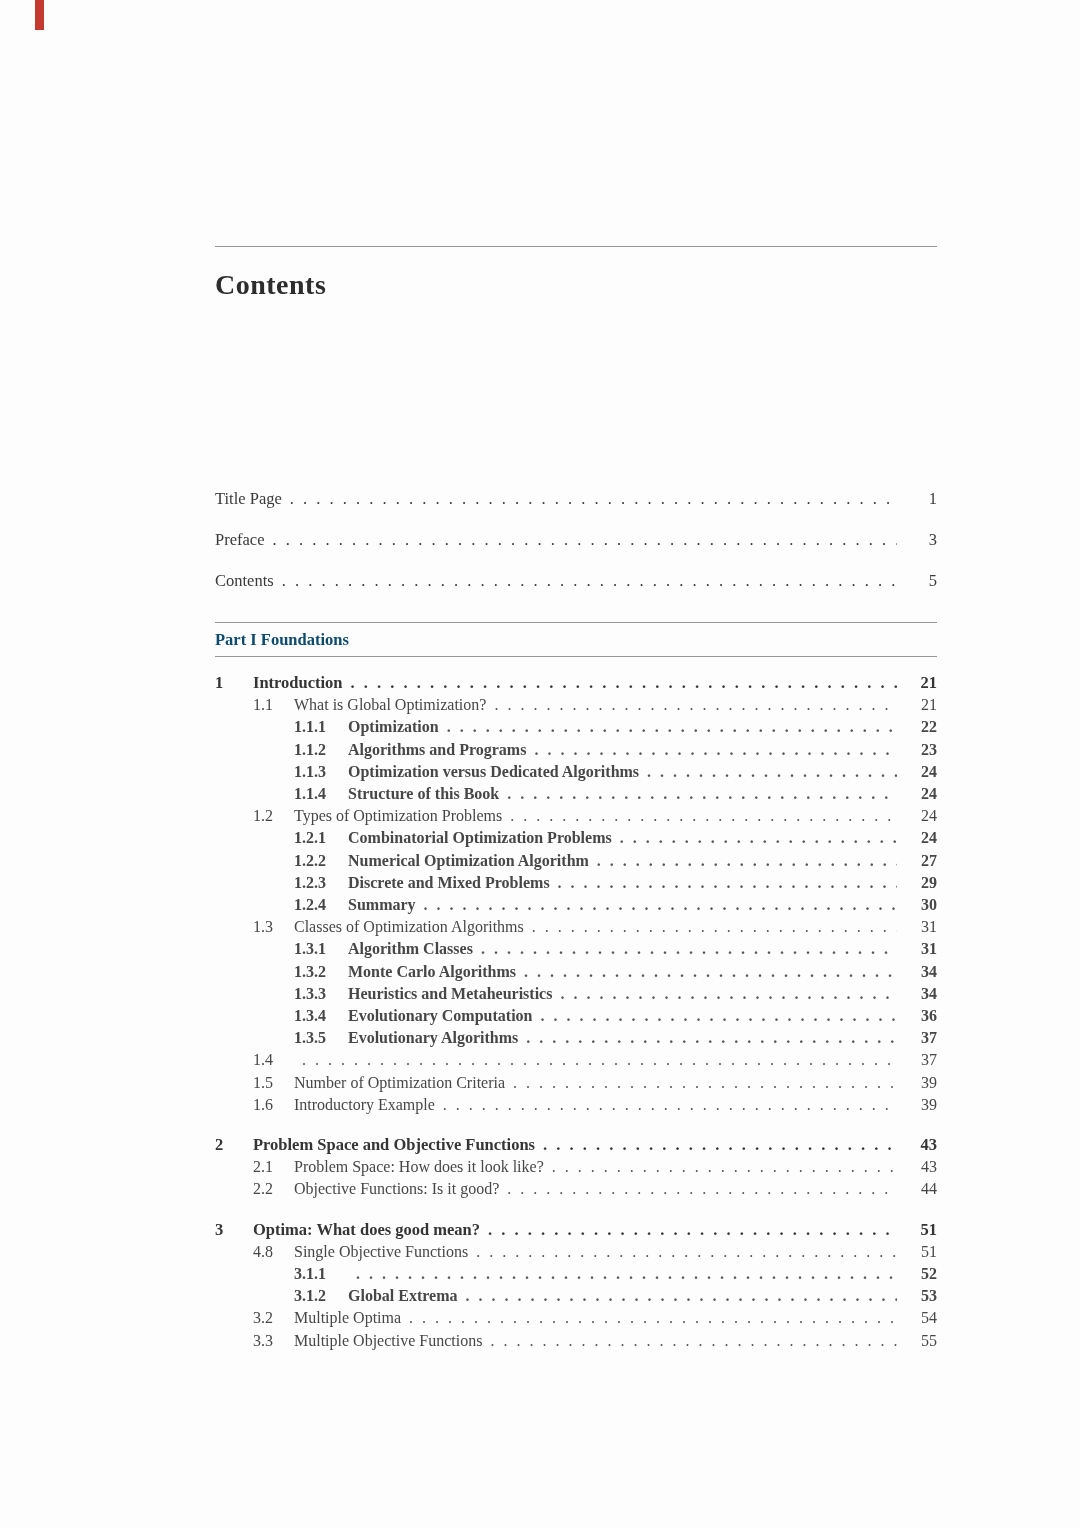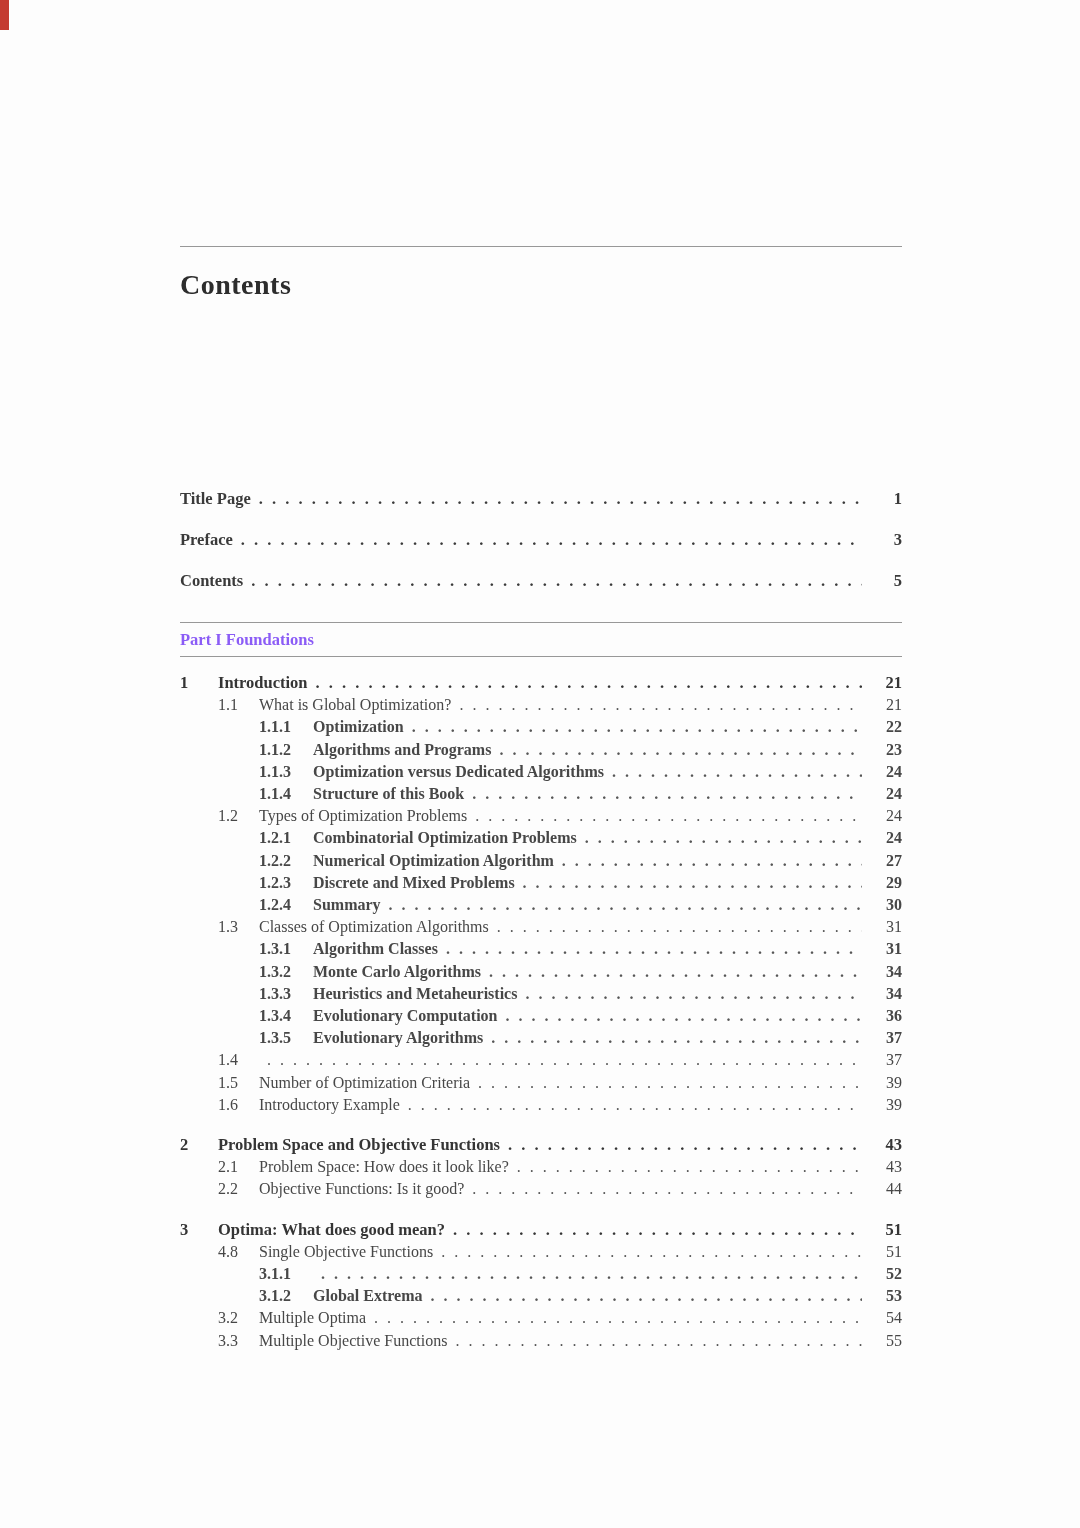--- a/index.html
+++ b/index.html
@@ -5,21 +5,21 @@
     html, body { margin: 0; padding: 0; }
     body {
       width: 1080px;
       height: 1528px;
       background: #fdfdfd;
       font-family: "Liberation Serif", "DejaVu Serif", serif;
       color: #3f3f3f;
       position: relative;
       overflow: hidden;
     }
-    .page { position: absolute; inset: 0; background: #fdfdfd; }
+    .page { position: absolute; inset: 0; background: #fdfdfd; margin-left: 35px; }
 
     .corner-artifact {
       position: absolute; left: 0; top: 0;
       width: 9px; height: 30px;
       background: #c43a30;
     }
 
     .rule-top {
       position: absolute; top: 246px; left: 180px; width: 722px;
       border: none; border-top: 1.5px solid #989898; margin: 0;
@@ -31,31 +31,31 @@
       letter-spacing: 0.5px;
     }
 
     .frontmatter {
       position: absolute; top: 488px; left: 180px; width: 722px;
       font-size: 16.5px;
     }
     .fm-row {
       display: flex; align-items: baseline;
       line-height: 22px; margin-bottom: 19px;
-      font-weight: bold; color: #3a3a3a;
+      font-weight: normal; color: #3a3a3a;
     }
 
     .part-block {
       position: absolute; top: 622px; left: 180px; width: 722px;
       border-top: 1.5px solid #989898;
       border-bottom: 1.5px solid #989898;
       padding: 7px 0 6px 0;
     }
     .part-title {
-      font-weight: bold; font-size: 16.5px; color: #8b5cf6;
+      font-weight: bold; font-size: 16.5px; color: #0c4a6e;
     }
 
     .toc {
       position: absolute; top: 672px; left: 180px; width: 722px;
       font-size: 16px;
     }
     .toc-row { display: flex; align-items: baseline; line-height: 22.2px; }
     .toc-row.chapter {
       font-weight: bold; color: #353535; font-size: 16.5px;
     }

